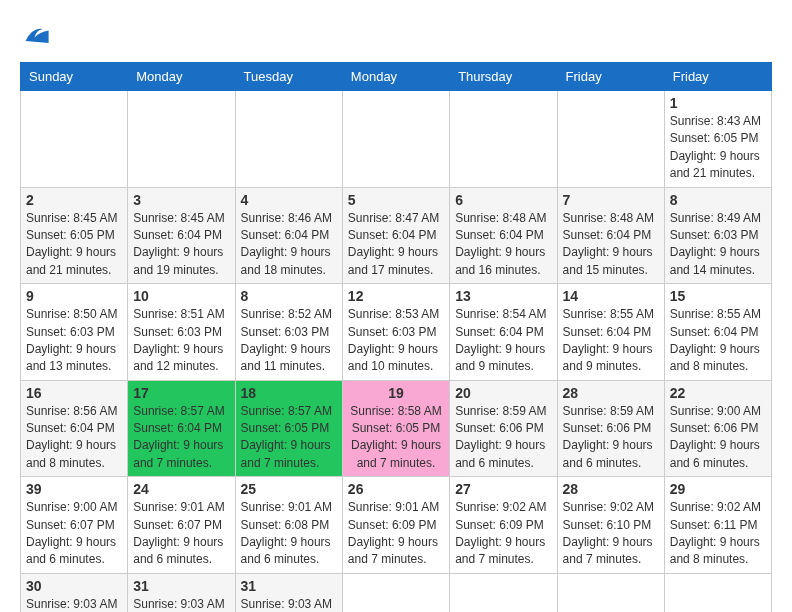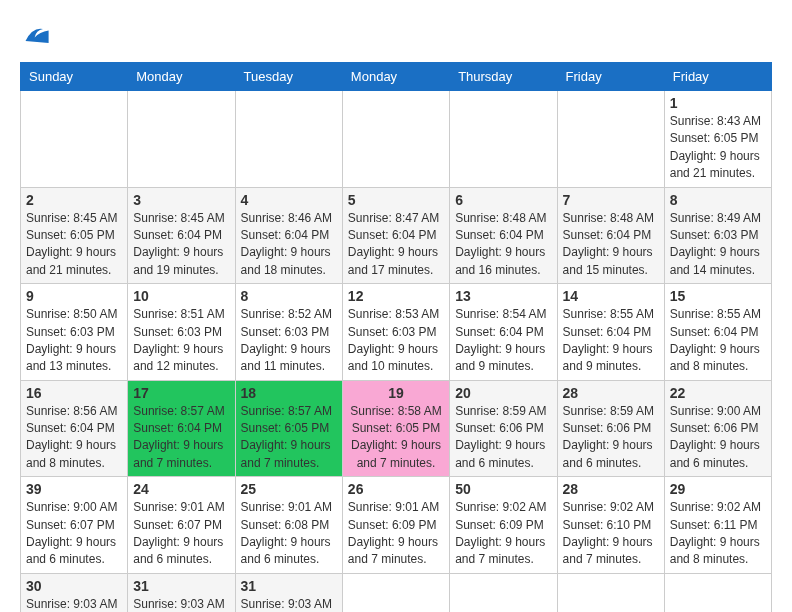--- a/index.html
+++ b/index.html
@@ -152,21 +152,21 @@
         <td style="background: #f9a8d4; text-align: center;"><span class="day-number">19</span><span class="day-info">Sunrise: 8:58 AM<br>Sunset: 6:05 PM<br>Daylight: 9 hours and 7 minutes.</span></td>
         <td style="background: rgb(245, 245, 245);"><span class="day-number">20</span><span class="day-info">Sunrise: 8:59 AM<br>Sunset: 6:06 PM<br>Daylight: 9 hours and 6 minutes.</span></td>
         <td style="background: rgb(245, 245, 245);"><span class="day-number">28</span><span class="day-info">Sunrise: 8:59 AM<br>Sunset: 6:06 PM<br>Daylight: 9 hours and 6 minutes.</span></td>
         <td style="background: rgb(245, 245, 245);"><span class="day-number">22</span><span class="day-info">Sunrise: 9:00 AM<br>Sunset: 6:06 PM<br>Daylight: 9 hours and 6 minutes.</span></td>
       </tr>
       <tr>
         <td><span class="day-number">39</span><span class="day-info">Sunrise: 9:00 AM<br>Sunset: 6:07 PM<br>Daylight: 9 hours and 6 minutes.</span></td>
         <td><span class="day-number">24</span><span class="day-info">Sunrise: 9:01 AM<br>Sunset: 6:07 PM<br>Daylight: 9 hours and 6 minutes.</span></td>
         <td><span class="day-number">25</span><span class="day-info">Sunrise: 9:01 AM<br>Sunset: 6:08 PM<br>Daylight: 9 hours and 6 minutes.</span></td>
         <td><span class="day-number">26</span><span class="day-info">Sunrise: 9:01 AM<br>Sunset: 6:09 PM<br>Daylight: 9 hours and 7 minutes.</span></td>
-        <td><span class="day-number">50</span><span class="day-info">Sunrise: 9:02 AM<br>Sunset: 6:09 PM<br>Daylight: 9 hours and 7 minutes.</span></td>
+        <td><span class="day-number">27</span><span class="day-info">Sunrise: 9:02 AM<br>Sunset: 6:09 PM<br>Daylight: 9 hours and 7 minutes.</span></td>
         <td><span class="day-number">28</span><span class="day-info">Sunrise: 9:02 AM<br>Sunset: 6:10 PM<br>Daylight: 9 hours and 7 minutes.</span></td>
         <td><span class="day-number">29</span><span class="day-info">Sunrise: 9:02 AM<br>Sunset: 6:11 PM<br>Daylight: 9 hours and 8 minutes.</span></td>
       </tr>
       <tr>
         <td style="background: rgb(245, 245, 245);"><span class="day-number">30</span><span class="day-info">Sunrise: 9:03 AM<br>Sunset: 6:11 PM<br>Daylight: 9 hours and 8 minutes.</span></td>
         <td style="background: rgb(245, 245, 245);"><span class="day-number">31</span><span class="day-info">Sunrise: 9:03 AM<br>Sunset: 6:12 PM<br>Daylight: 9 hours and 9 minutes.</span></td>
         <td style="background: rgb(245, 245, 245);"><span class="day-number">31</span><span class="day-info">Sunrise: 9:03 AM<br>Sunset: 6:13 PM<br>Daylight: 9 hours and 10 minutes.</span></td>
         <td class="empty-cell"></td>
         <td class="empty-cell"></td>
         <td class="empty-cell"></td>

